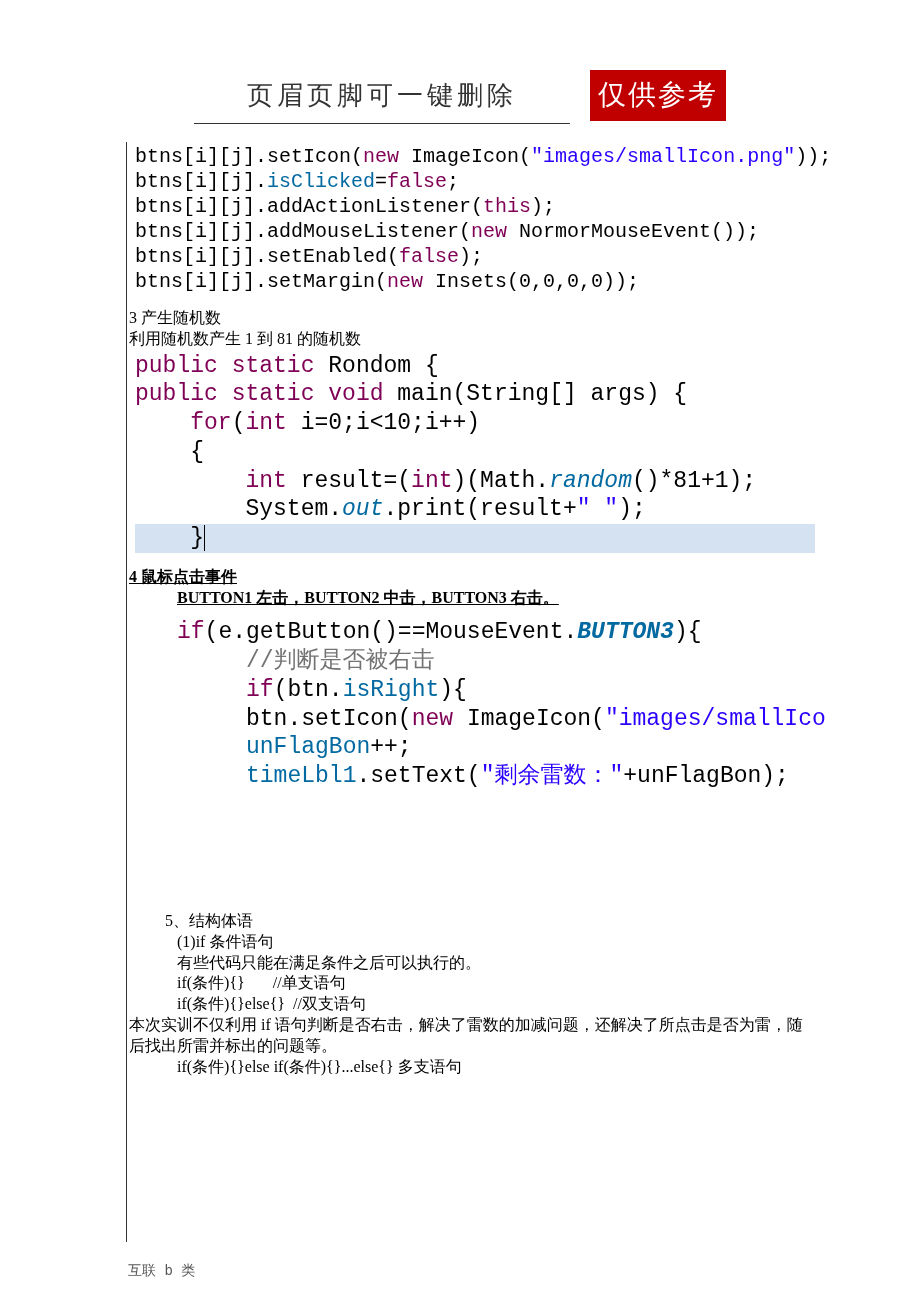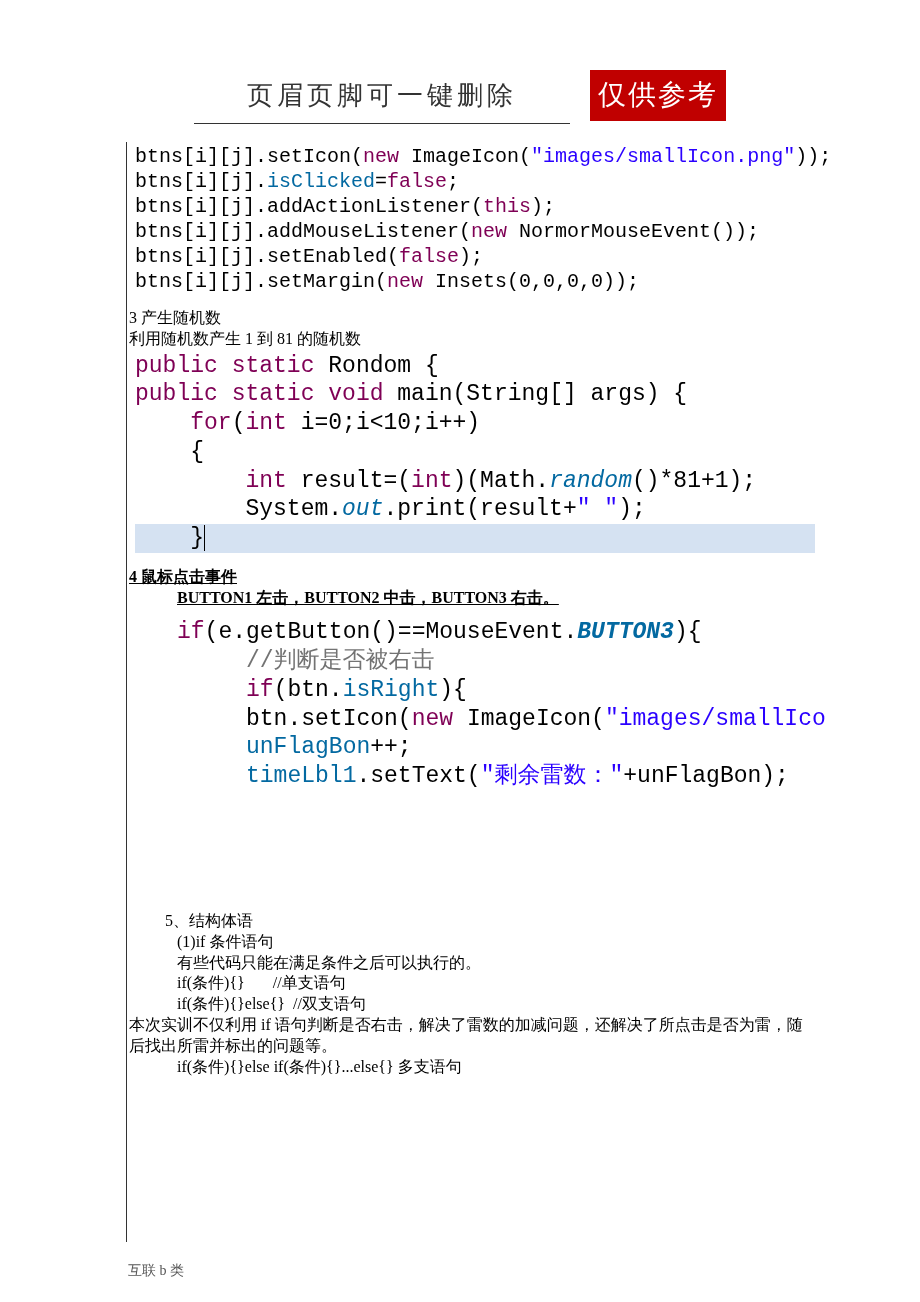--- a/index.html
+++ b/index.html
@@ -80,21 +80,21 @@
     }
     .cursor {
       border-right: 1px solid #000;
     }
     .footer {
       position: absolute;
       bottom: 22px;
       left: 128px;
       font-size: 14px;
       color: #555;
-      font-family: Liberation Serif, serif;
+      font-family: Liberation Mono, monospace;
     }
   </style>
 </head>
 <body>
 
 <div class="page">
 
   <div class="header">
     <div class="header-title">页眉页脚可一键删除</div>
     <div class="header-badge">仅供参考</div>

